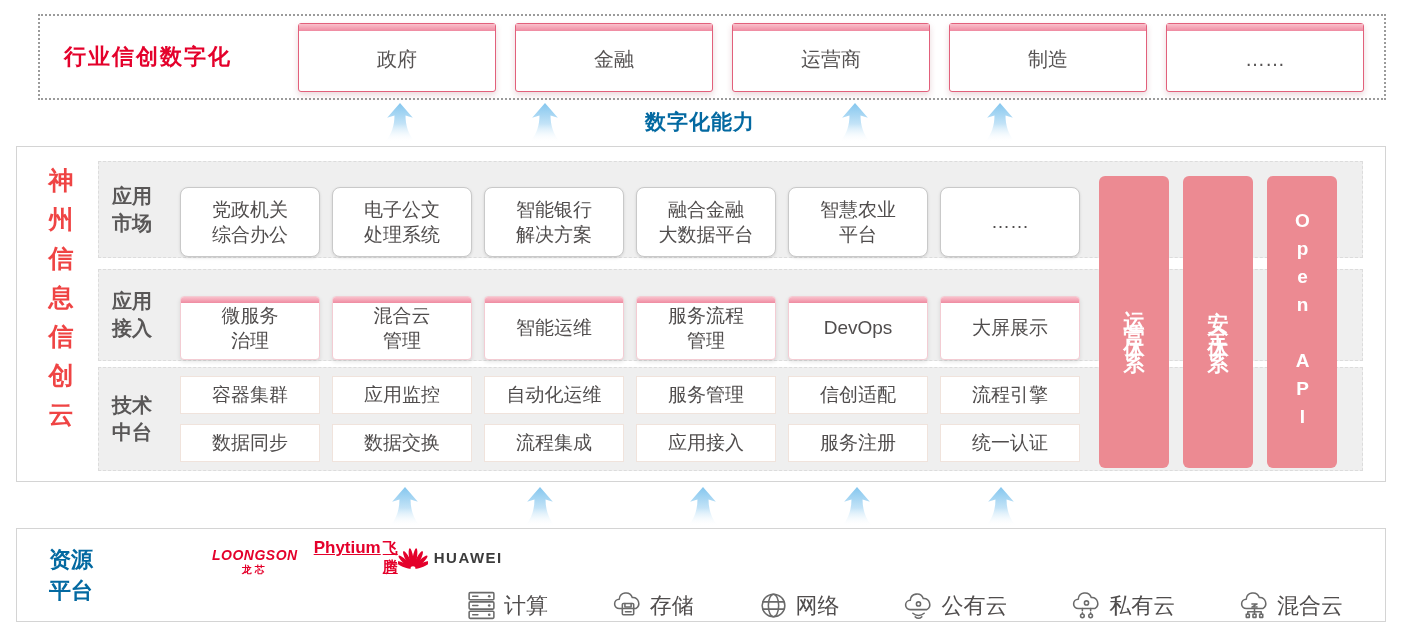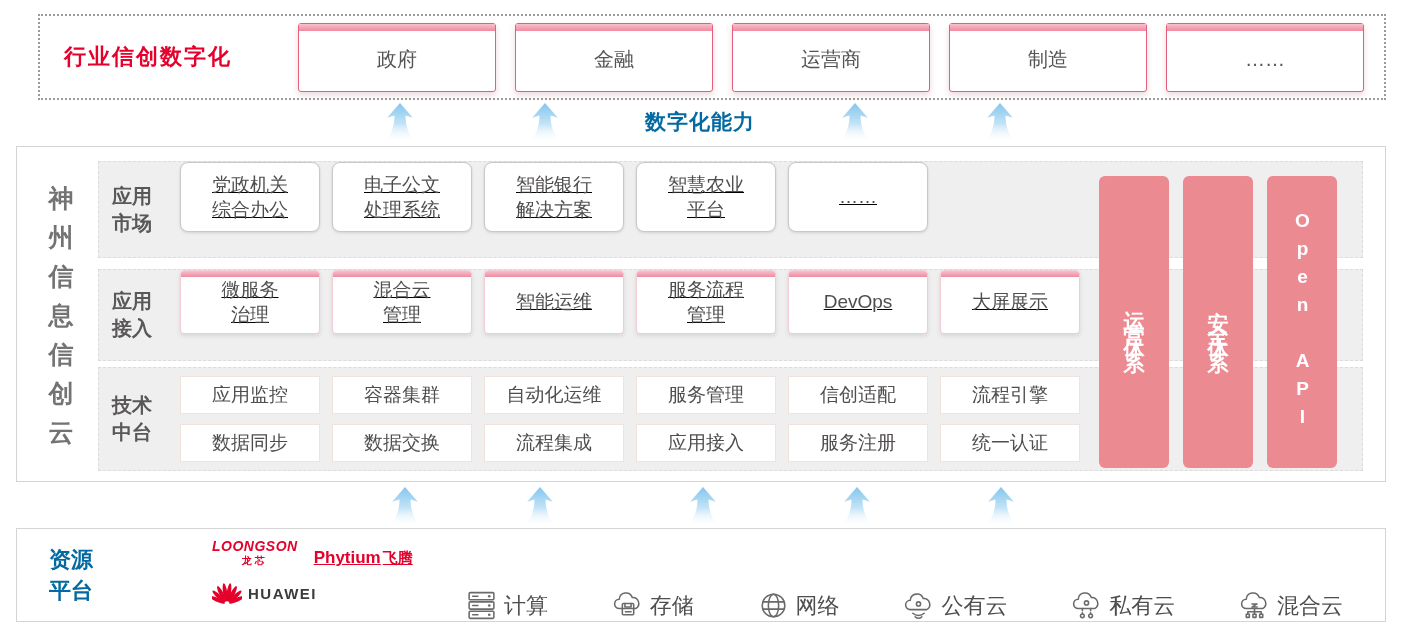--- a/index.html
+++ b/index.html
@@ -21,32 +21,32 @@
   .ind-box span { font-size:20px; color:#565353; padding-top:5px; }
 
   
   .up-arrow { position:absolute; width:40px; height:40px; }
   .cap-label { position:absolute; left:610px; top:108px; width:180px; text-align:center;
                font-size:21px; font-weight:bold; color:#0369a1; letter-spacing:1px; }
 
   
   .main-box { position:absolute; left:16px; top:146px; width:1370px; height:336px;
               background:#fff; border:1px solid #d4d4d4; }
-  .vtitle { position:absolute; left:30px; top:32px; width:28px; font-size:25px; font-weight:bold;
-            color:#737373; line-height:39px; word-break:break-all; text-align:center; }
+  .vtitle { position:absolute; left:30px; top:14px; width:28px; font-size:25px; font-weight:bold;
+            color:#ef4444; line-height:39px; word-break:break-all; text-align:center; }
 
   .gsection { position:absolute; left:81px; width:1265px; background:#efefef;
               border:1px dashed #dcdcdc; }
   .sec-app  { top:14px;  height:97px; }
   .sec-srv  { top:122px; height:92px; }
   .sec-tech { top:220px; height:104px; }
   .sec-label { position:absolute; left:13px; top:50%; transform:translateY(-50%);
                width:46px; font-size:20px; font-weight:bold; color:#595757;
                line-height:1.35; word-break:break-all; }
-  .sec-row { position:absolute; left:81px; top:0; bottom:0; display:flex; align-items:flex-start; gap:12px;text-decoration:underline; }
+  .sec-row { position:absolute; left:81px; top:0; bottom:0; display:flex; align-items:flex-end; gap:12px; }
 
   .pbox { width:140px; display:flex; align-items:center; justify-content:center;
           text-align:center; white-space:pre-line; font-size:19px; color:#504d4d; line-height:1.32; }
   .app-box { height:70px; background:#fff; border:1px solid #c9c9c9; border-radius:8px;
              box-shadow:0 1px 3px rgba(0,0,0,.12); }
   .srv-box { position:relative; height:64px; background:#fff; border:1px solid #f3ccd3;
              border-radius:4px; box-shadow:0 2px 4px rgba(0,0,0,.10); overflow:hidden; }
   .srv-box::before { content:""; position:absolute; top:0; left:0; right:0; height:6px;
              background:linear-gradient(180deg,#f9c0cb,#ef8ba1); }
   .tech-col { position:absolute; left:81px; top:0; bottom:0; display:flex;
@@ -61,21 +61,21 @@
   .pillar-en span { font-size:19px; letter-spacing:7px; }
   .pillar-1 { left:1082px; } .pillar-2 { left:1166px; } .pillar-3 { left:1250px; }
 
   
   .resource-box { position:absolute; left:16px; top:528px; width:1370px; height:94px;
                   background:#fff; border:1px solid #d4d4d4; }
   .res-title { position:absolute; left:32px; top:50%; transform:translateY(-50%);
                width:48px; font-size:22px; font-weight:bold; color:#0369a1;
                line-height:31px; word-break:break-all; }
   .vendors { position:absolute; left:195px; top:9px; width:255px;
-             display:flex; flex-direction:column; align-items:flex-start; gap:13px; }
+             display:flex; flex-direction:row; align-items:center; gap:0; }
   .vendor-row1 { display:flex; align-items:flex-end; gap:16px; }
   .loongson { display:flex; flex-direction:column; align-items:center; color:#e4012b; }
   .loongson-name { font-size:14px; font-weight:bold; font-style:italic; letter-spacing:.5px; }
   .loongson-sub { font-size:10px; font-weight:bold; letter-spacing:3px; }
   .phytium { display:flex; align-items:baseline; gap:2px; color:#e4012b;text-decoration:underline; }
   .phy-name { font-size:17px; font-weight:bold; }
   .phy-sub { font-size:15px; font-weight:bold; }
   .huawei { display:flex; align-items:center; gap:6px; }
   .huawei-name { font-size:15px; font-weight:bold; color:#3b3b3b; letter-spacing:1.5px; }
   .res-items { position:absolute; left:448px; right:42px; top:0; bottom:0;
@@ -142,20 +142,22 @@
 
     <div class="gsection sec-app">
       <div class="sec-label">应用市场</div>
       <div class="sec-row">
         <div class="pbox app-box">党政机关
 综合办公</div>
         <div class="pbox app-box">电子公文
 处理系统</div>
         <div class="pbox app-box">智能银行
 解决方案</div>
+        <div class="pbox app-box">融合金融
+大数据平台</div>
         <div class="pbox app-box">智慧农业
 平台</div>
         <div class="pbox app-box">……</div>
       </div>
     </div>
 
     <div class="gsection sec-srv">
       <div class="sec-label">应用接入</div>
       <div class="sec-row">
         <div class="pbox srv-box">微服务
@@ -167,22 +169,22 @@
 管理</div>
         <div class="pbox srv-box">DevOps</div>
         <div class="pbox srv-box">大屏展示</div>
       </div>
     </div>
 
     <div class="gsection sec-tech">
       <div class="sec-label">技术中台</div>
       <div class="tech-col">
         <div class="tech-row">
+          <div class="pbox tech-box">容器集群</div>
           <div class="pbox tech-box">应用监控</div>
-          <div class="pbox tech-box">容器集群</div>
           <div class="pbox tech-box">自动化运维</div>
           <div class="pbox tech-box">服务管理</div>
           <div class="pbox tech-box">信创适配</div>
           <div class="pbox tech-box">流程引擎</div>
         </div>
         <div class="tech-row">
           <div class="pbox tech-box">数据同步</div>
           <div class="pbox tech-box">数据交换</div>
           <div class="pbox tech-box">流程集成</div>
           <div class="pbox tech-box">应用接入</div>

